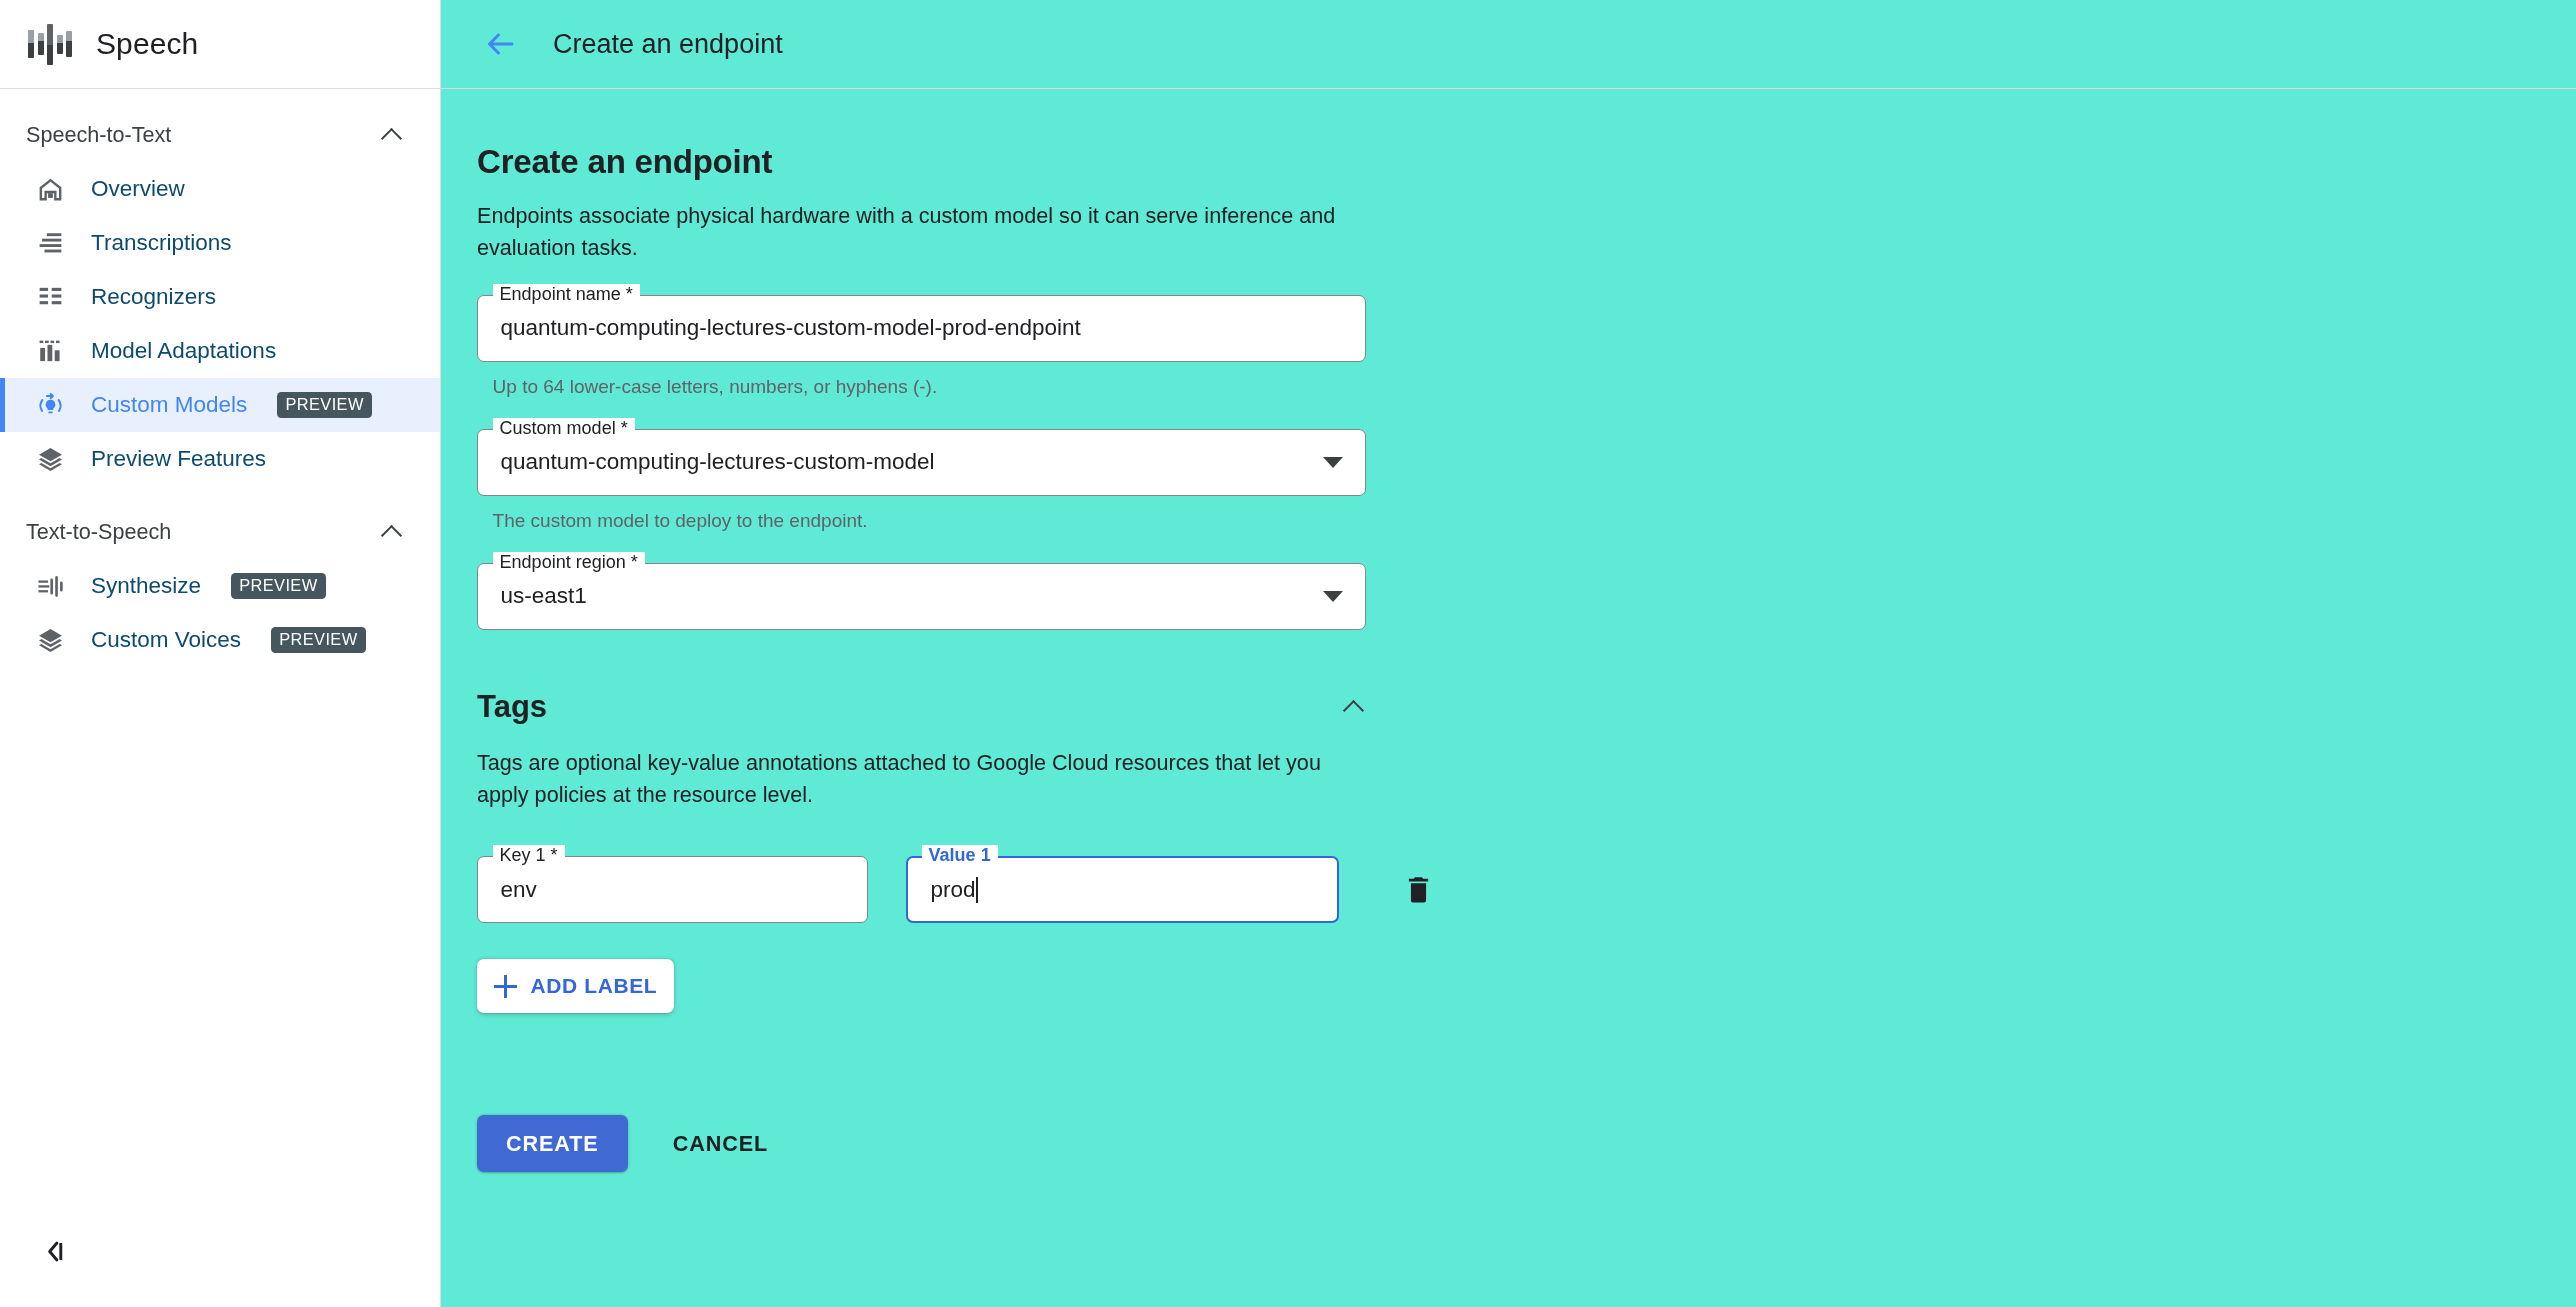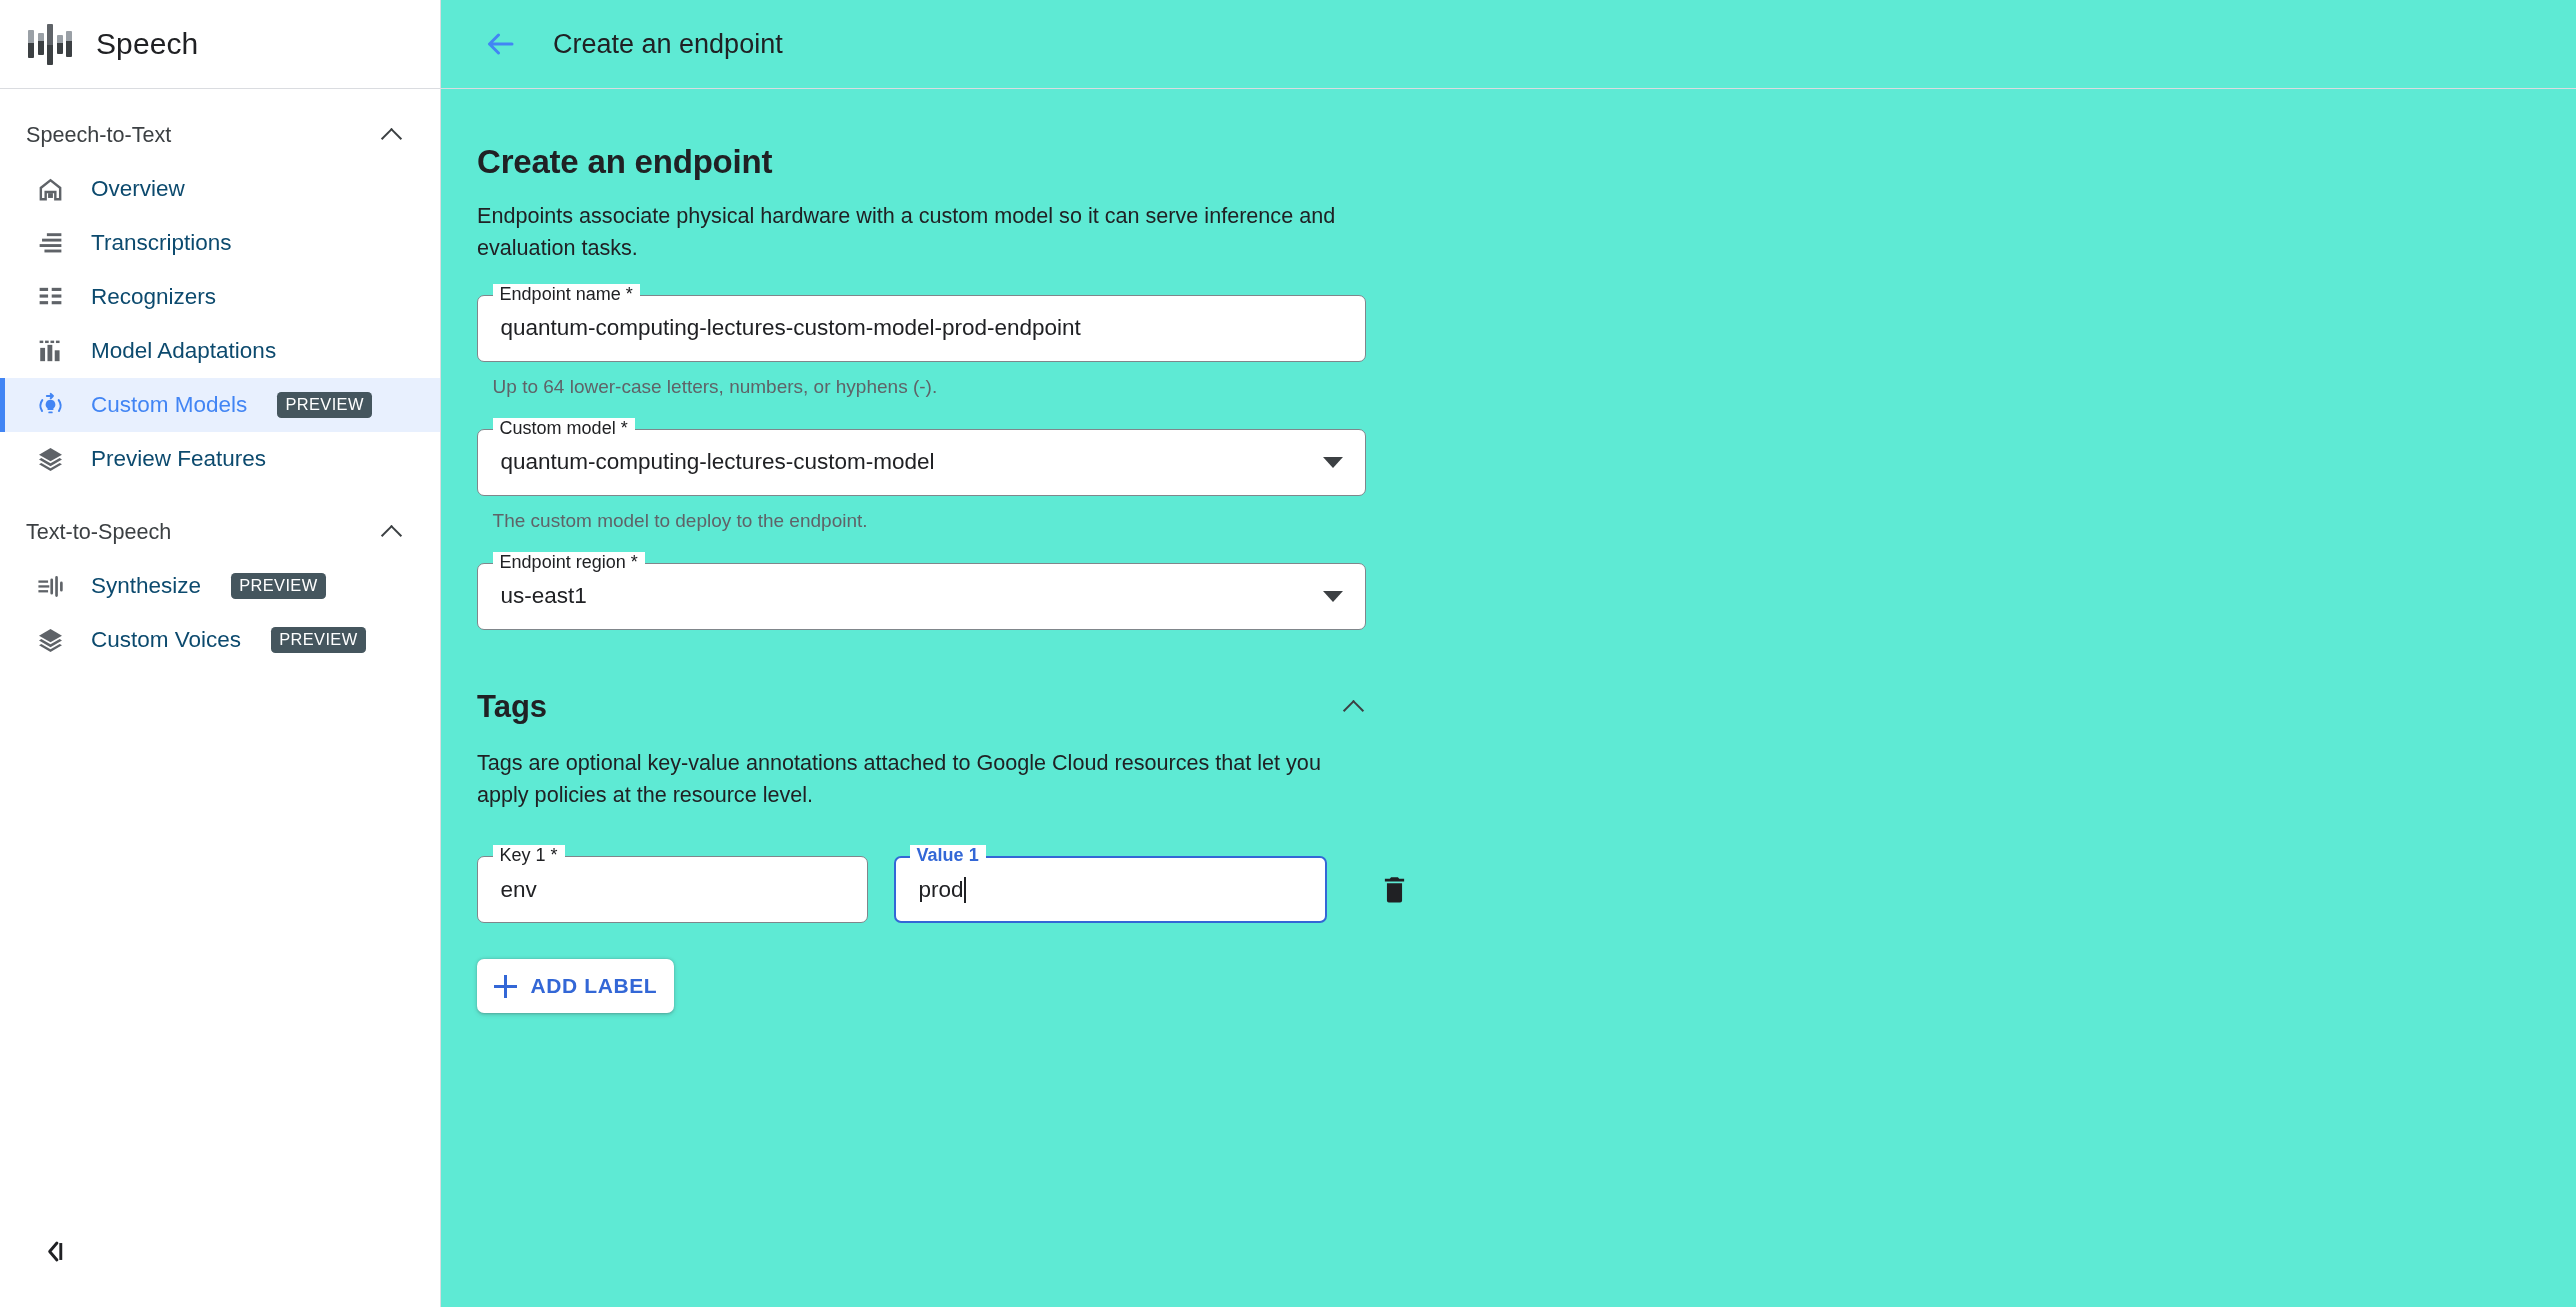--- a/index.html
+++ b/index.html
@@ -114,21 +114,21 @@
   .helper { font-size: 19px; color: #5f6368; margin-top: 14px; padding-left: 15.6px; }
 
   
   .tags-head {
     display: flex; align-items: center; justify-content: space-between;
     width: 889px; margin-top: 59px;
   }
   .tags-title { font-size: 31px; color: #202124; font-weight: 700; }
   .tags-desc { font-size: 21.6px; color: #202124; line-height: 1.48; margin-top: 22.5px; max-width: 890px; }
 
-  .kv-row { display: flex; align-items: center; gap: 26px; margin-top: 45px; }
+  .kv-row { display: flex; align-items: center; gap: 38px; margin-top: 45px; }
   .kv-row .field { margin-top: 0; }
   .field.key { width: 391px; }
   .field.value { width: 433px; }
   .trash-btn { width: 45px; height: 45px; display:flex; align-items:center; justify-content:center; cursor:pointer; margin-left: 19px; }
 
   .add-label-btn {
     margin-top: 36px; display: inline-flex; align-items: center; gap: 14px;
     height: 54px; padding: 0 17px; border-radius: 7px; border: none;
     background: #fff; color: #3367d6; font-size: 21px; font-weight: 700;
     letter-spacing: 0.6px; cursor: pointer;
@@ -363,17 +363,21 @@
             <path d="M6.5 7.5h11V20a1.4 1.4 0 0 1-1.4 1.4H7.9A1.4 1.4 0 0 1 6.5 20V7.5z" fill="#202124"></path>
           </svg>
         </span>
       </div>
 
       <button class="add-label-btn">
         <span class="plus"></span>
         <span>ADD LABEL</span>
       </button>
 
+      <div class="actions">
+        <button class="btn-create">CREATE</button>
+        <button class="btn-cancel">CANCEL</button>
+      </div>
 
     </div>
   </section>
 </div>
 
 
 </body></html>

